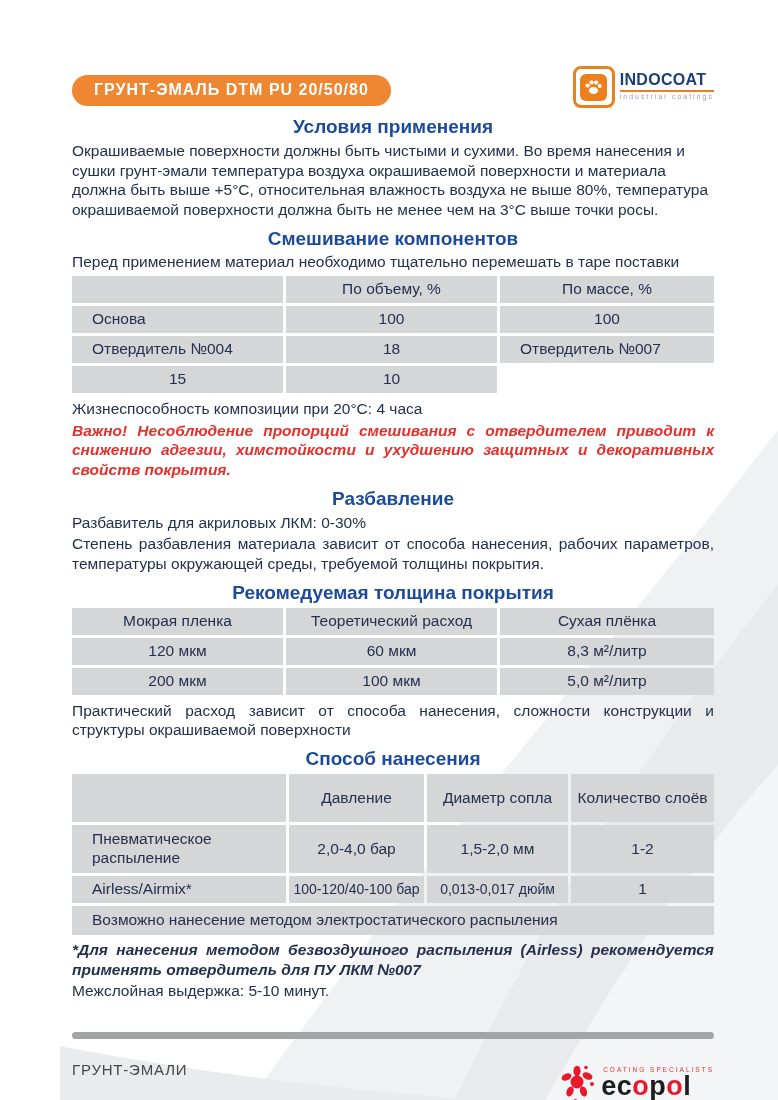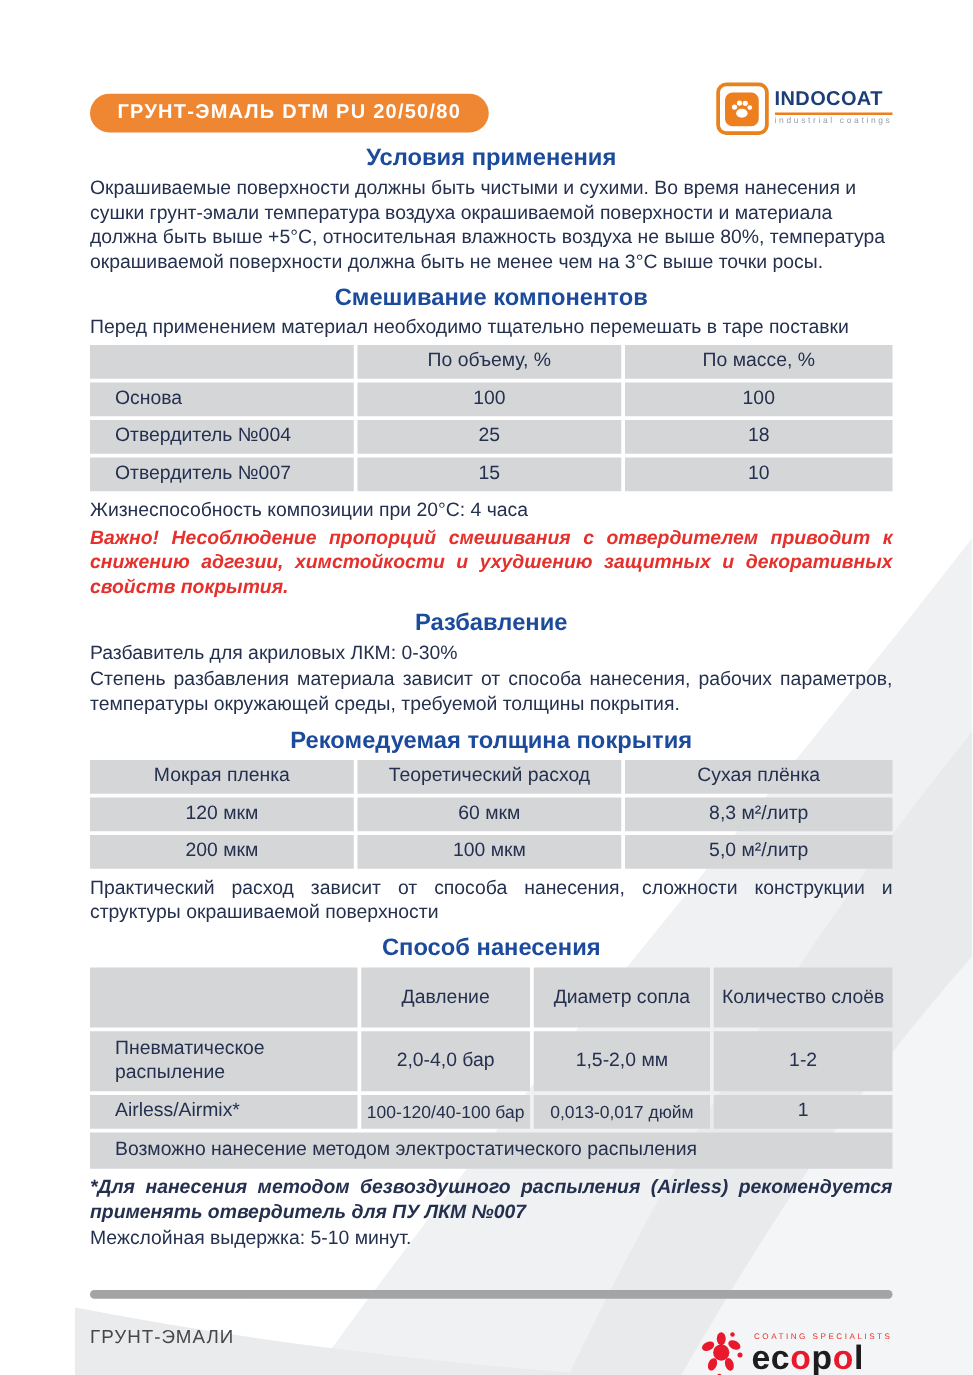--- a/index.html
+++ b/index.html
@@ -101,21 +101,20 @@
     <div class="tbl t1">
       <div class="cell"></div>
       <div class="cell">По объему, %</div>
       <div class="cell">По массе, %</div>
 
       <div class="cell left">Основа</div>
       <div class="cell">100</div>
       <div class="cell">100</div>
 
       <div class="cell left">Отвердитель №004</div>
-      <div class="cell">25</div>
       <div class="cell">18</div>
 
       <div class="cell left">Отвердитель №007</div>
       <div class="cell">15</div>
       <div class="cell">10</div>
     </div>
 
     <p class="mt6">Жизнеспособность композиции при 20°С: 4 часа</p>
     <p class="warning">Важно! Несоблюдение пропорций смешивания с отвердителем приводит к снижению адгезии, химстойкости и ухудшению защитных и декоративных свойств покрытия.</p>
 

